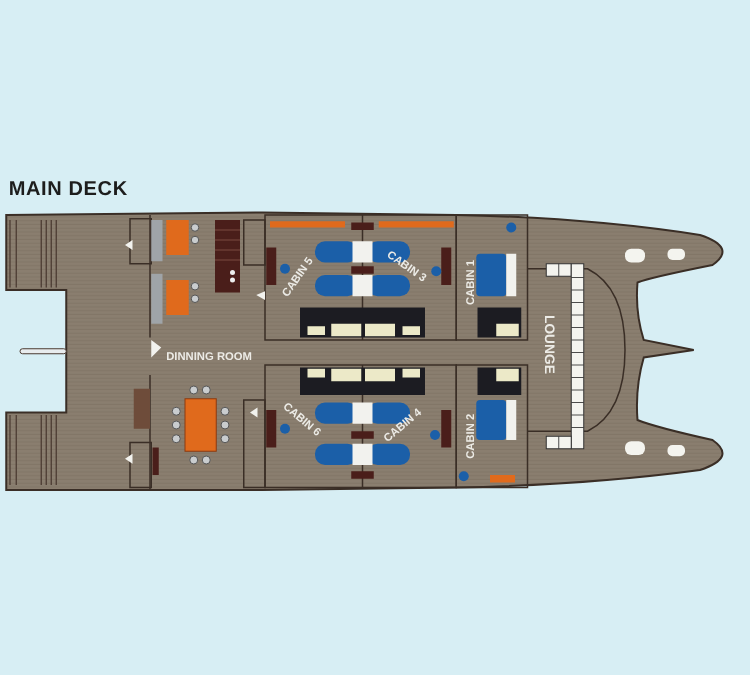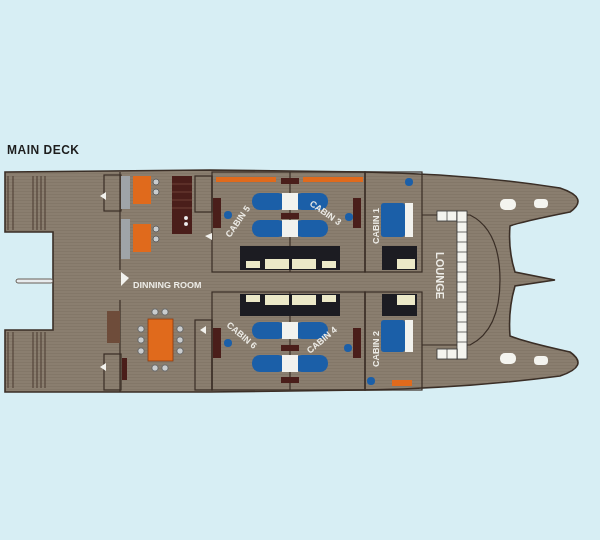--- a/index.html
+++ b/index.html
@@ -1,17 +1,17 @@
 <!DOCTYPE html>
 <html><head>
 <meta charset="utf-8">
 <style>
   html, body { margin:0; padding:0; }
   body { width:600px; height:540px; background:#d7eef4; position:relative; overflow:hidden; font-family:"Liberation Sans", sans-serif; }
-  .title { position:absolute; left:7px; top:143px; font-family:"Liberation Sans", sans-serif; font-weight:bold; font-size:12px; letter-spacing:0.5px; color:#1d1d1d; }
+  .title { position:absolute; left:7px; top:143px; font-family:"Liberation Sans", sans-serif; font-weight:bold; font-size:16px; letter-spacing:0.5px; color:#1d1d1d; }
   svg { position:absolute; left:0; top:0; }
   .lbl { fill:#ecebe6; font-family:"Liberation Sans", sans-serif; font-weight:bold; font-size:9px; }
 </style>
 </head>
 <body>
 
 <div class="title">MAIN DECK</div>
 
 <svg width="600" height="540" viewBox="0 0 600 540">
   <defs>

